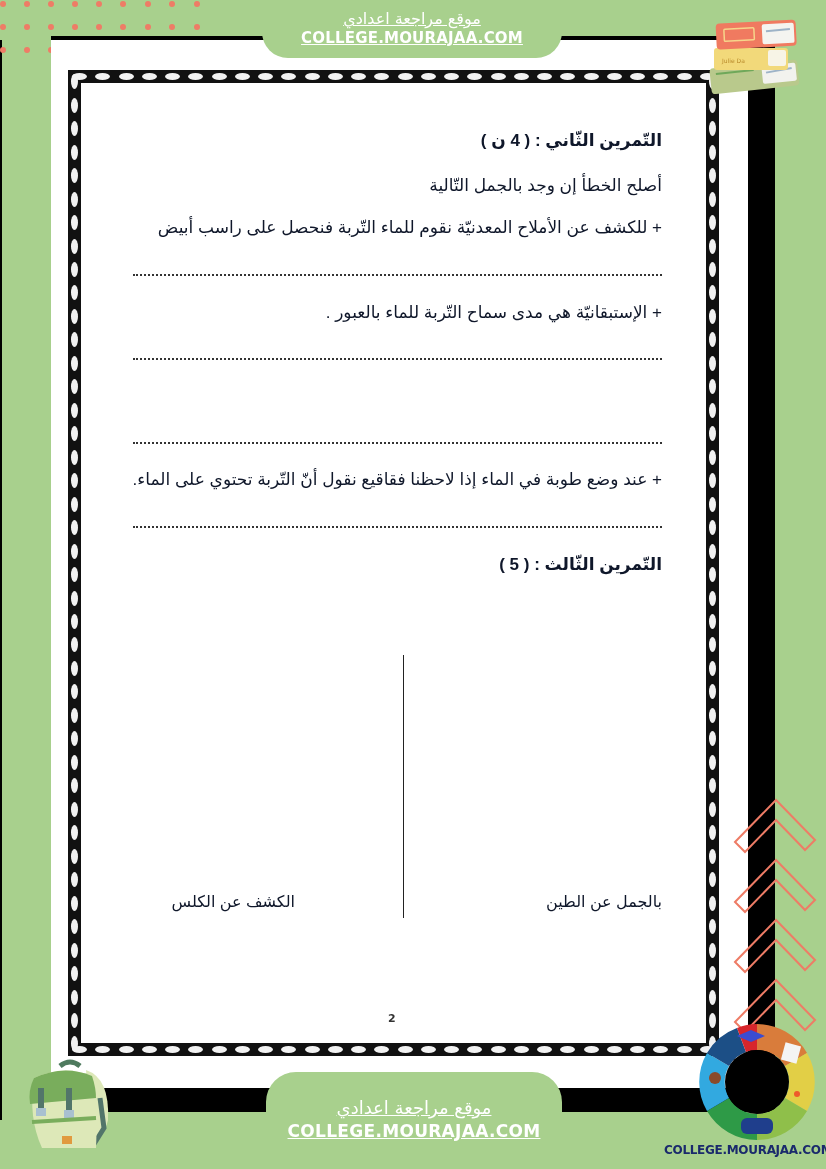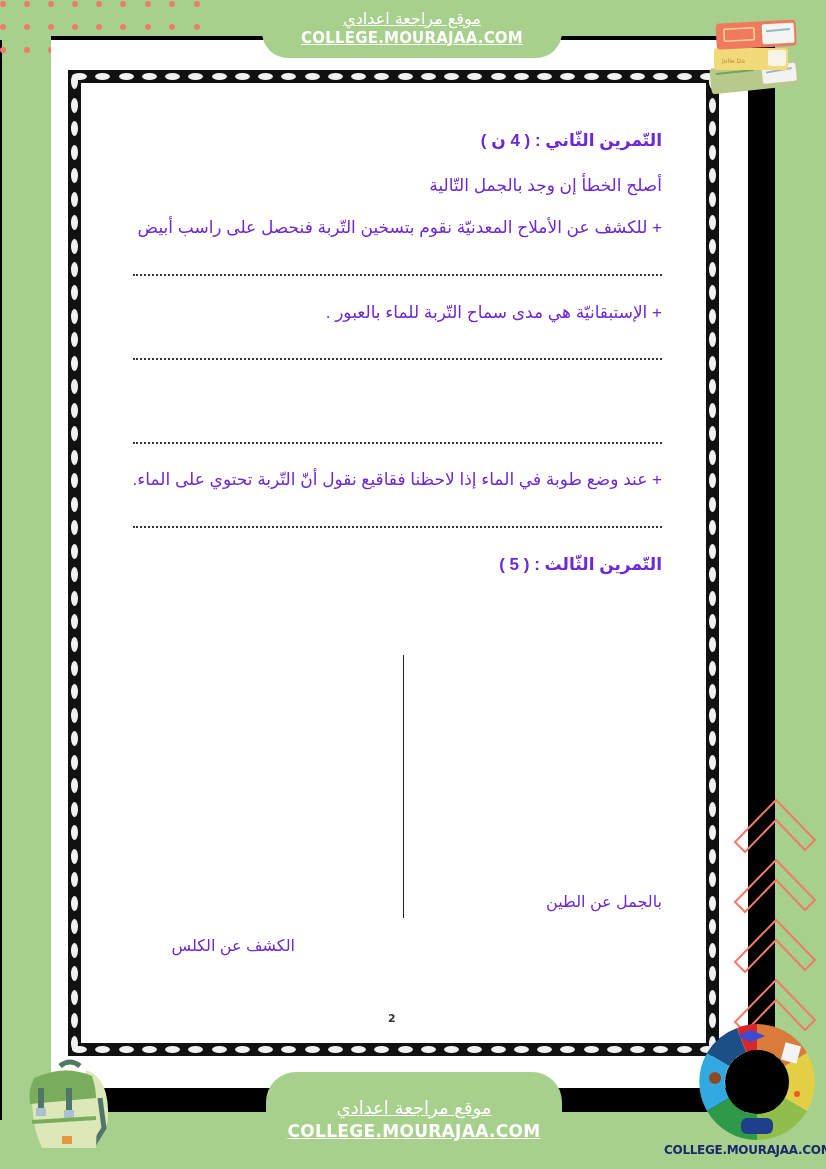--- a/index.html
+++ b/index.html
@@ -24,21 +24,21 @@
   .frame .beads { position: absolute; display: flex; }
   .frame .beads.h { left: -13px; right: -13px; height: 13px; justify-content: space-around; align-items: center; }
   .frame .beads.v { top: -13px; bottom: -13px; width: 13px; flex-direction: column; justify-content: space-around; align-items: center; }
   .bead-h { width: 15px; height: 7px; border-radius: 50%; background: #f1f1f1; }
   .bead-v { width: 7px; height: 15px; border-radius: 50%; background: #f1f1f1; }
   .beads.top { top: -13px; }
   .beads.bottom { bottom: -13px; }
   .beads.left { left: -13px; }
   .beads.right { right: -13px; }
 
-  .content { position: absolute; left: 0; top: 0; width: 826px; height: 950px; direction: rtl; color: #6d28d9;
+  .content { position: absolute; left: 0; top: 0; width: 826px; height: 950px; direction: rtl; color: #0f172a;
     font-family: "Liberation Sans", "DejaVu Sans", sans-serif; }
   .line { position: absolute; right: 164px; font-size: 17px; white-space: nowrap; }
   .title { font-weight: bold; font-size: 17px; }
   .dotted { position: absolute; left: 133px; width: 529px; height: 0; border-top: 2px dotted #333; }
 
   .divider { position: absolute; left: 403px; top: 655px; width: 1px; height: 263px; background: #222; }
   .label { position: absolute; font-size: 16px; white-space: nowrap; }
   .page-num { position: absolute; left: 388px; top: 1012px; font-size: 11px; font-weight: bold; color: #333; }
 
   
@@ -250,35 +250,35 @@
       <i class="bead-v"></i>
       <i class="bead-v"></i>
       <i class="bead-v"></i>
   </div>
 </div>
 
 <div class="content">
   <div class="line title" style="top:130px">التّمرين الثّاني : ( 4 ن )</div>
   <div class="line" style="top:175px">أصلح الخطأ  إن وجد بالجمل التّالية</div>
 
-  <div class="line" style="top:217px">+ للكشف عن الأملاح المعدنيّة نقوم بتسخين التّربة فنحصل على راسب أبيض</div>
+  <div class="line" style="top:217px">+ للكشف عن الأملاح المعدنيّة نقوم للماء التّربة فنحصل على راسب أبيض</div>
   <div class="dotted" style="top:274px"></div>
 
   <div class="line" style="top:302px">+ الإستبقانيّة هي مدى سماح التّربة للماء بالعبور .</div>
   <div class="dotted" style="top:358px"></div>
 
   <div class="dotted" style="top:442px"></div>
 
   <div class="line" style="top:469px">+ عند وضع طوبة في الماء إذا لاحظنا فقاقيع نقول أنّ التّربة تحتوي على الماء.</div>
   <div class="dotted" style="top:526px"></div>
 
   <div class="line title" style="top:554px">التّمرين الثّالث : ( 5 )</div>
 
   <div class="label" style="right:164px; top:892px">بالجمل عن الطين</div>
-  <div class="label" style="right:531px; top:936px">الكشف عن الكلس</div>
+  <div class="label" style="right:531px; top:892px">الكشف عن الكلس</div>
 </div>
 
 <div class="divider"></div>
 <div class="page-num">2</div>
 
 <div class="banner-top">
   <div class="ar">موقع مراجعة اعدادي</div>
   <div class="en">COLLEGE.MOURAJAA.COM</div>
 </div>
 

